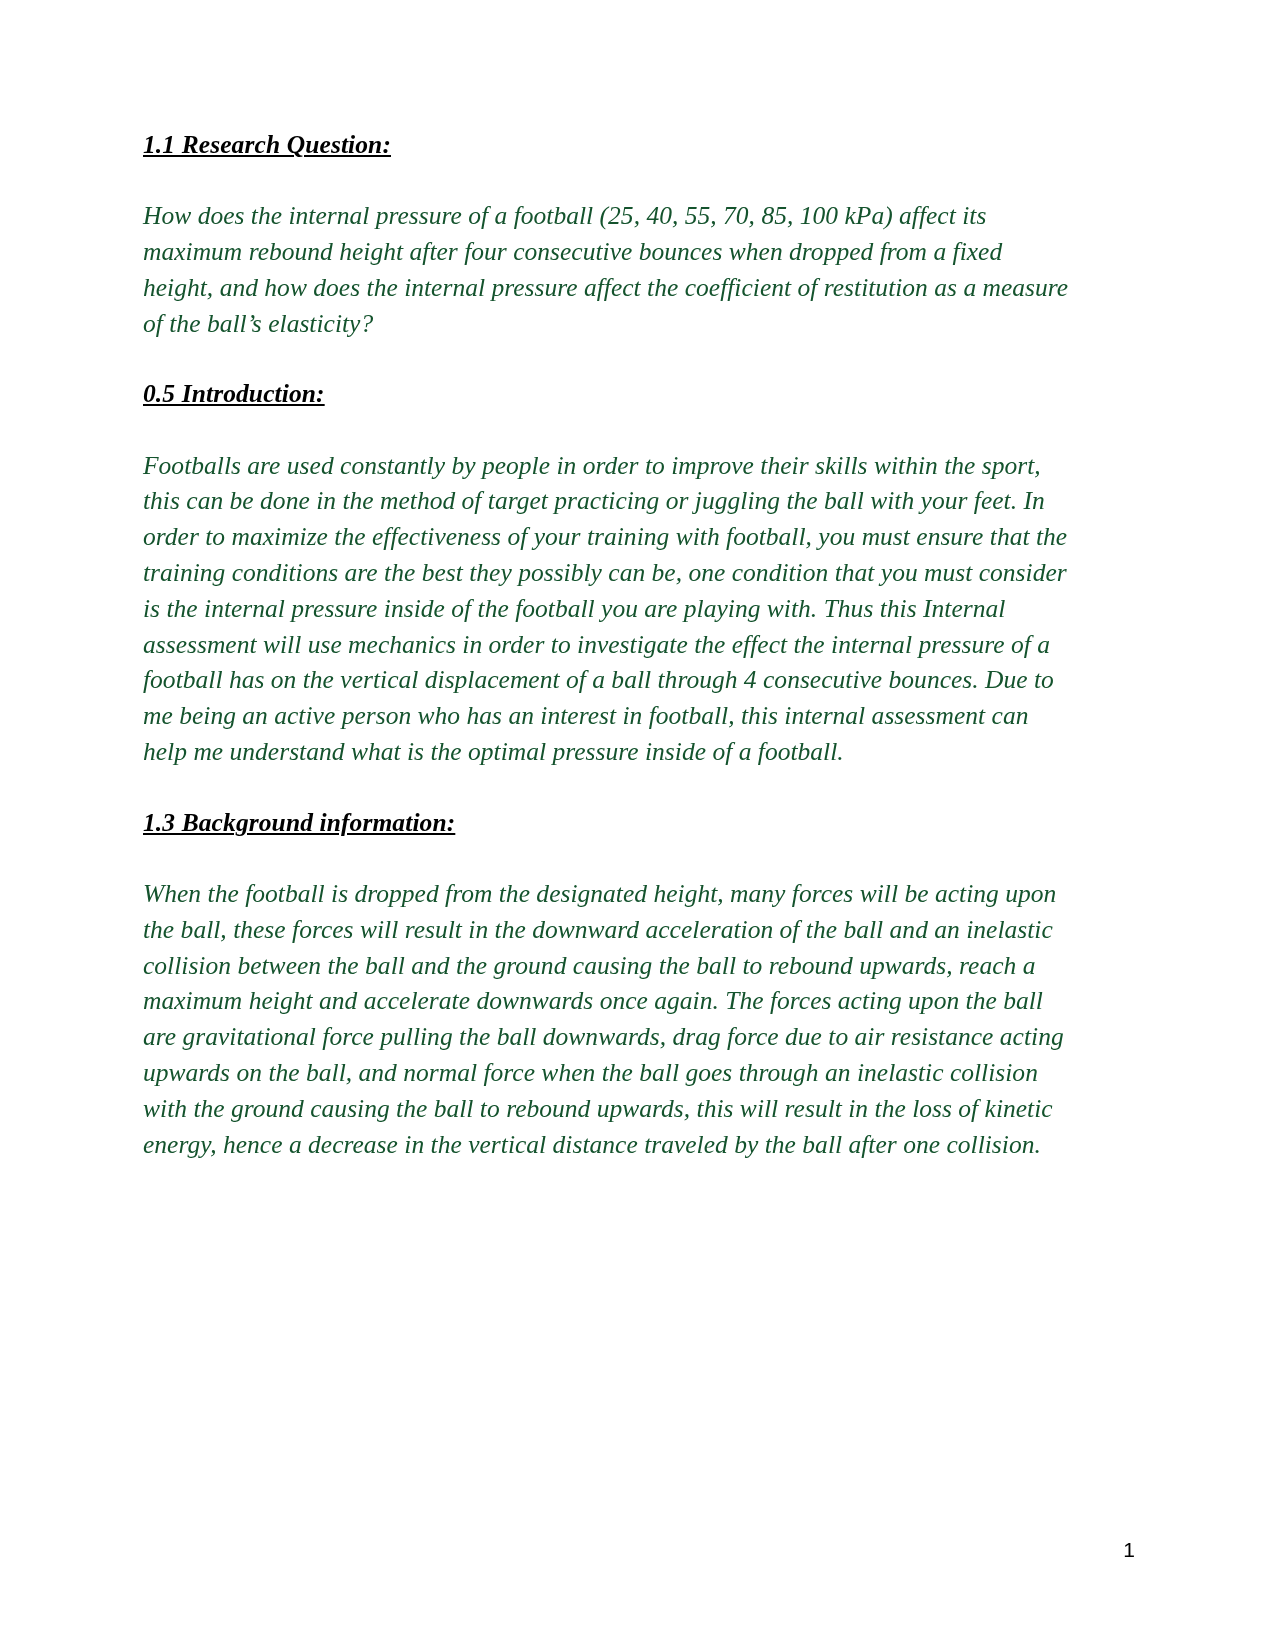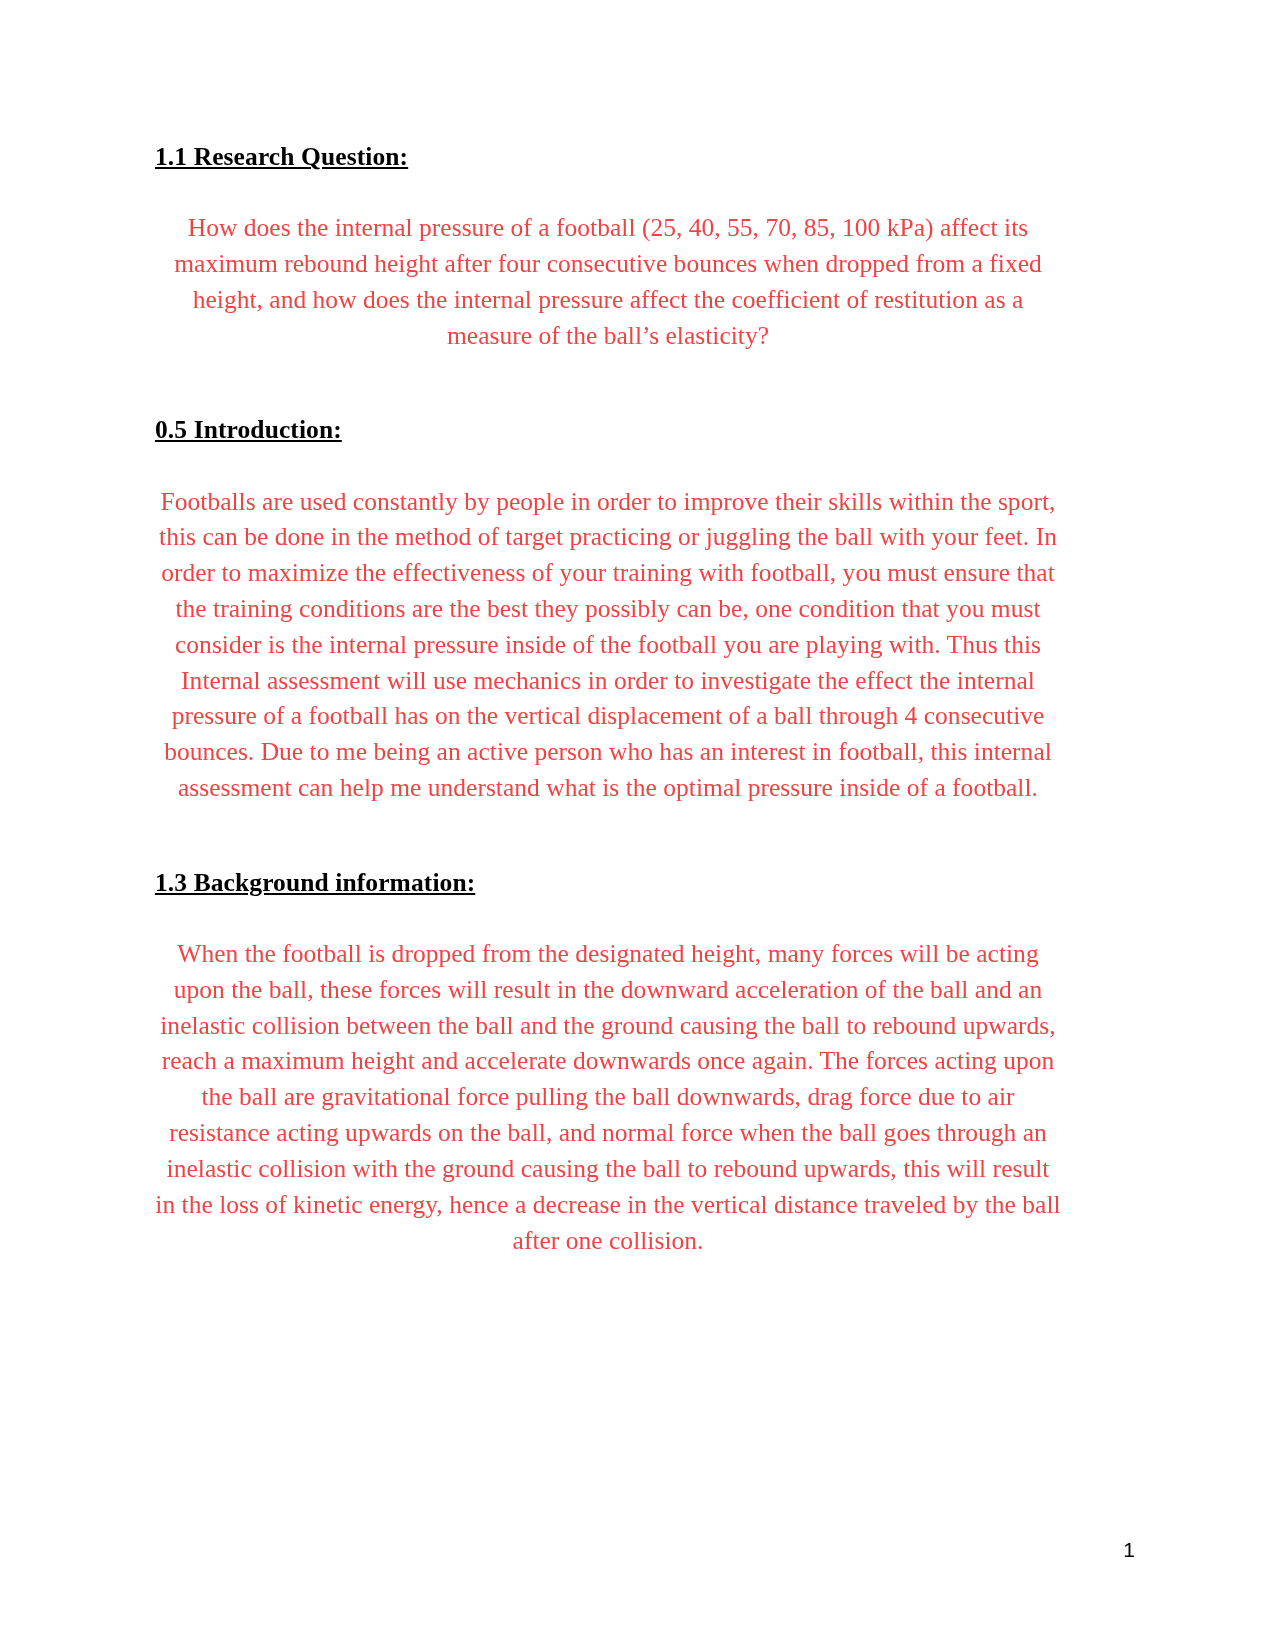--- a/index.html
+++ b/index.html
@@ -38,30 +38,30 @@
   .doc-heading span.u {
     text-decoration: underline;
     text-underline-offset: 2px;
     text-decoration-thickness: 2px;
   }
 
   .doc-paragraph {
     font-family: "Liberation Serif", "DejaVu Serif", serif;
     font-size: 25.5px;
     line-height: 1.405;
-    color: #ef4444;
+    color: #14532d;
     margin: 0;
-    text-align: center;
+    text-align: left;
     letter-spacing: 0.02px;
   }
 
   .gap-after-heading { height: 36px; }
   .gap-after-para    { height: 36px; }
 
-  .block { margin: 12px; padding: 0; }
+  .block { margin: 0; padding: 0; font-style: italic; }
 
   .page-number {
     position: absolute;
     right: 140px;
     top: 1538px;
     font-family: "Liberation Sans", "DejaVu Sans", sans-serif;
     font-size: 21px;
     color: #000000;
     text-align: right;
   }

